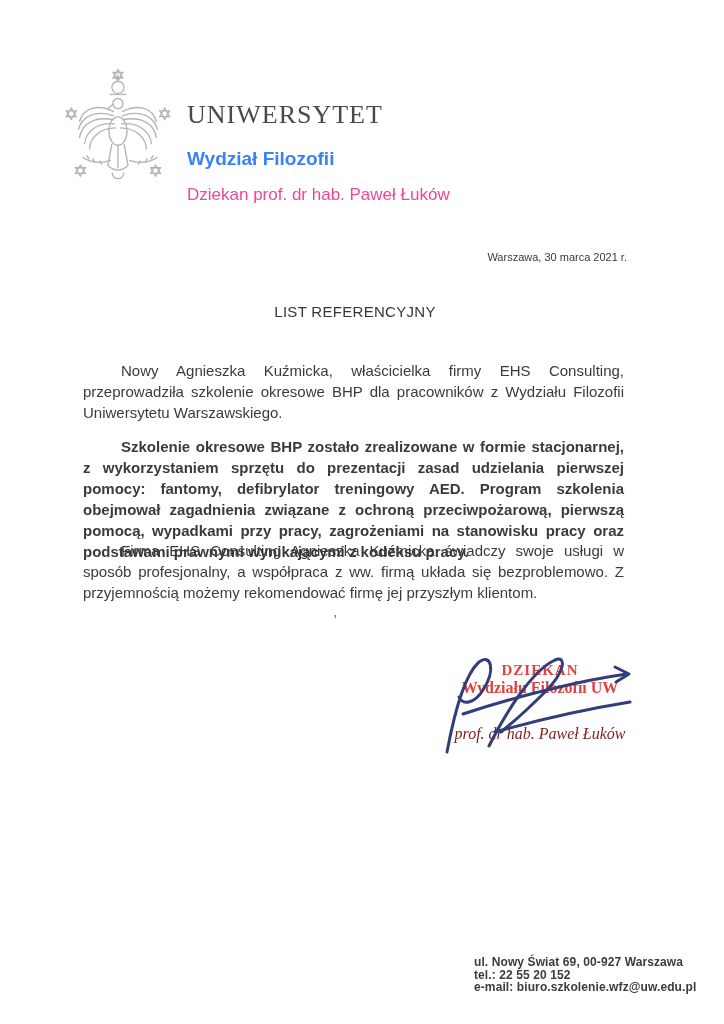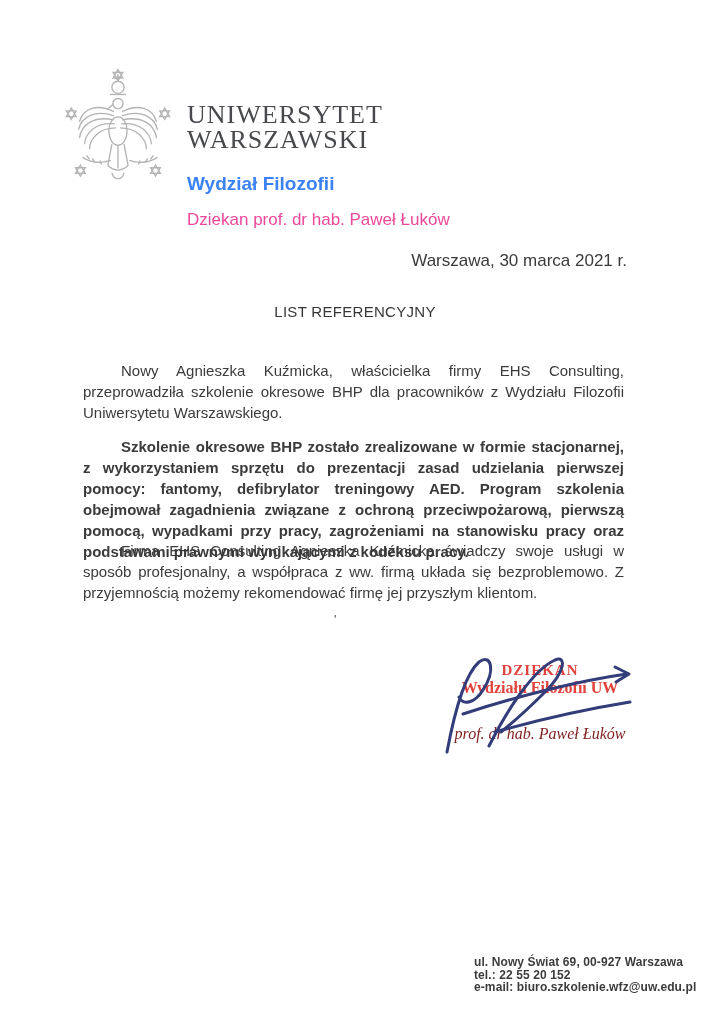--- a/index.html
+++ b/index.html
@@ -10,21 +10,21 @@
   
   .logo{position:absolute;left:60px;top:64px;width:120px;height:134px;}
   .header-text{position:absolute;left:187px;top:102px;}
   .univ{
     font-family:"Liberation Serif",serif;font-size:26px;line-height:25px;
     letter-spacing:1px;color:#47494d;font-weight:400;
   }
   .faculty{margin-top:22px;font-size:19px;font-weight:bold;color:#3b82f6;line-height:19px;}
   .dean{margin-top:18px;font-size:17px;color:#ec4899;line-height:18px;}
   
-  .date{position:absolute;left:83px;top:251px;width:544px;text-align:right;font-size:17px;color:#3a3a3a;}
+  .date{position:absolute;left:83px;top:251px;width:544px;text-align:right;font-size:11px;color:#3a3a3a;}
   .title{position:absolute;left:83px;top:303px;width:544px;text-align:center;font-size:15px;font-weight:normal;letter-spacing:.3px;color:#363636;}
   .para{
     position:absolute;left:83px;width:541px;margin:0;
     font-size:15px;line-height:21px;text-align:justify;text-indent:38px;color:#3b3b3b;
   }
   .p1{top:360px;}
   .p2{top:436px;font-weight:bold;}
   .p3{top:540px;}
   .stray{position:absolute;left:334px;top:612px;font-size:13px;color:#555;}
   
@@ -85,21 +85,20 @@
         <path d="M26,90 l3,4 M32,93 l2,4 M39,95 l2,4"></path>
         <path d="M96,92 C 88,97 80,99 68,95"></path>
         <path d="M92,90 l-3,4 M86,93 l-2,4 M79,95 l-2,4"></path>
       </g>
     </svg>
   </div>
 
   <div class="header-text">
     <div class="univ">
       <div>UNIWERSYTET</div>
-      <div>WARSZAWSKI</div>
     </div>
     <div class="faculty">Wydział Filozofii</div>
     <div class="dean">Dziekan prof. dr hab. Paweł Łuków</div>
   </div>
 
   <div class="date">Warszawa, 30 marca 2021 r.</div>
   <div class="title">LIST REFERENCYJNY</div>
 
   <p class="para p1">Nowy Agnieszka Kuźmicka, właścicielka firmy EHS Consulting, przeprowadziła szkolenie okresowe BHP dla pracowników z Wydziału Filozofii Uniwersytetu Warszawskiego.</p>
   <p class="para p2">Szkolenie okresowe BHP zostało zrealizowane w formie stacjonarnej, z wykorzystaniem sprzętu do prezentacji zasad udzielania pierwszej pomocy: fantomy, defibrylator treningowy AED. Program szkolenia obejmował zagadnienia związane z ochroną przeciwpożarową, pierwszą pomocą, wypadkami przy pracy, zagrożeniami na stanowisku pracy oraz podstawami prawnymi wynikającymi z kodeksu pracy.</p>

